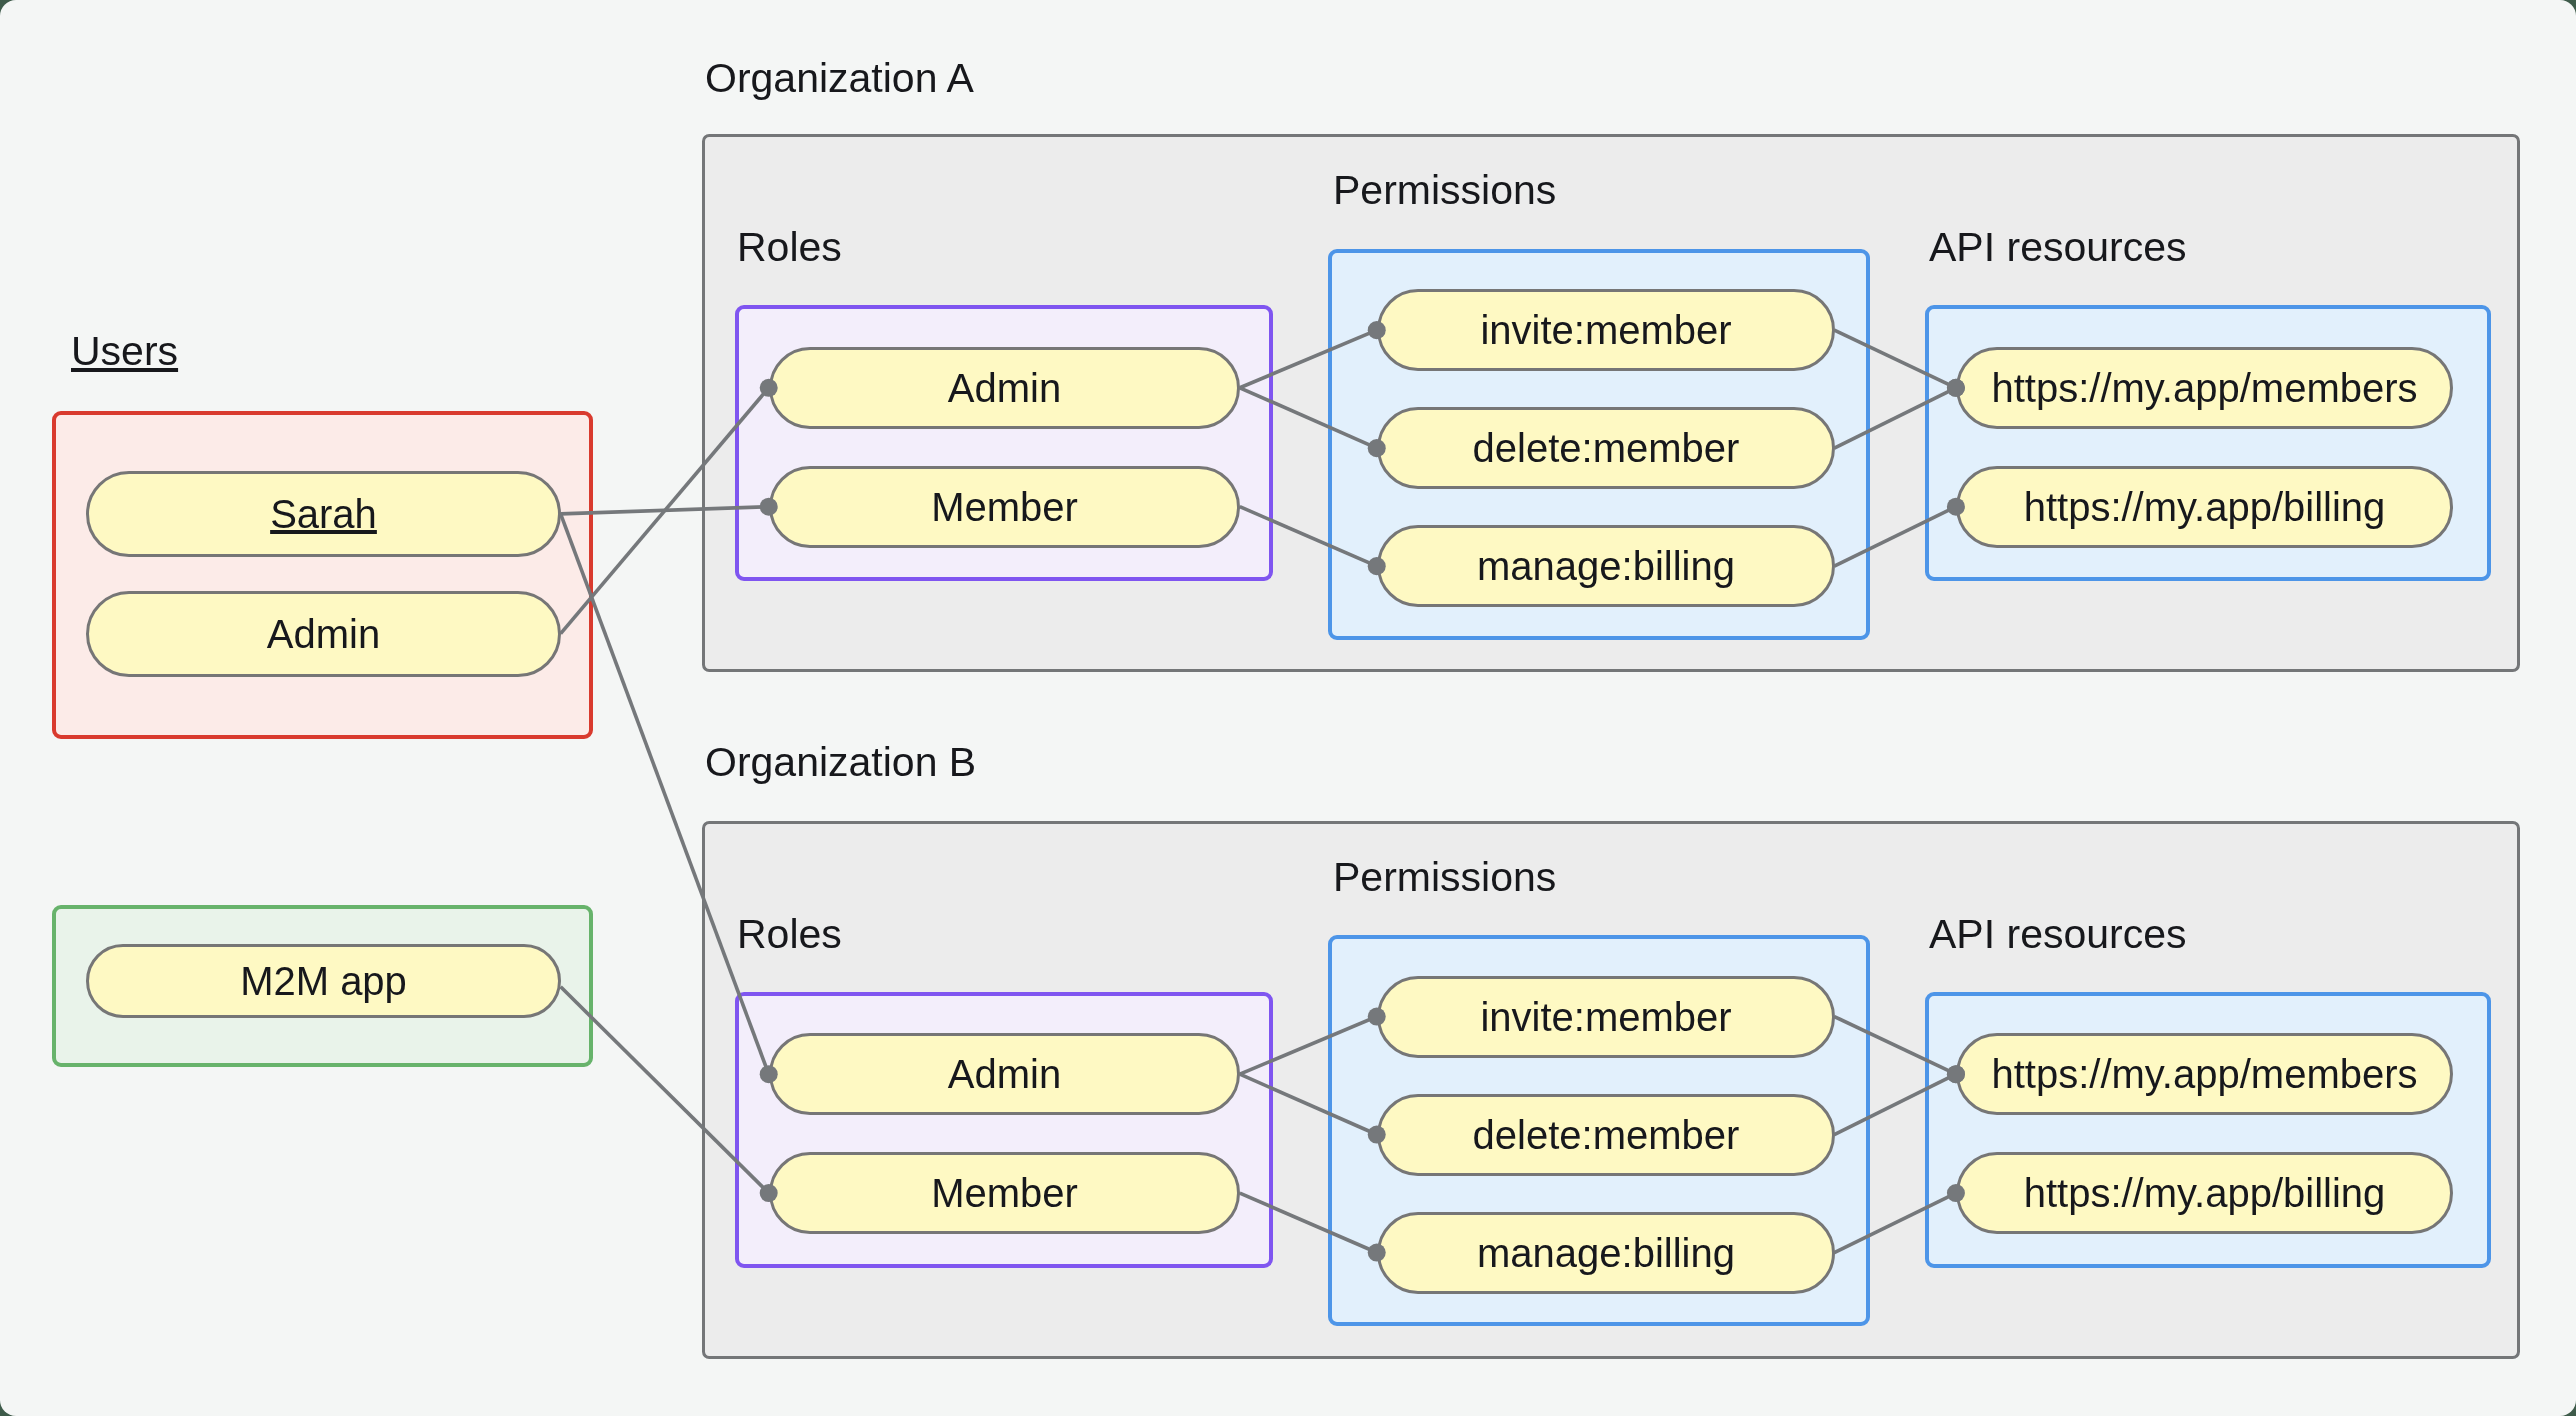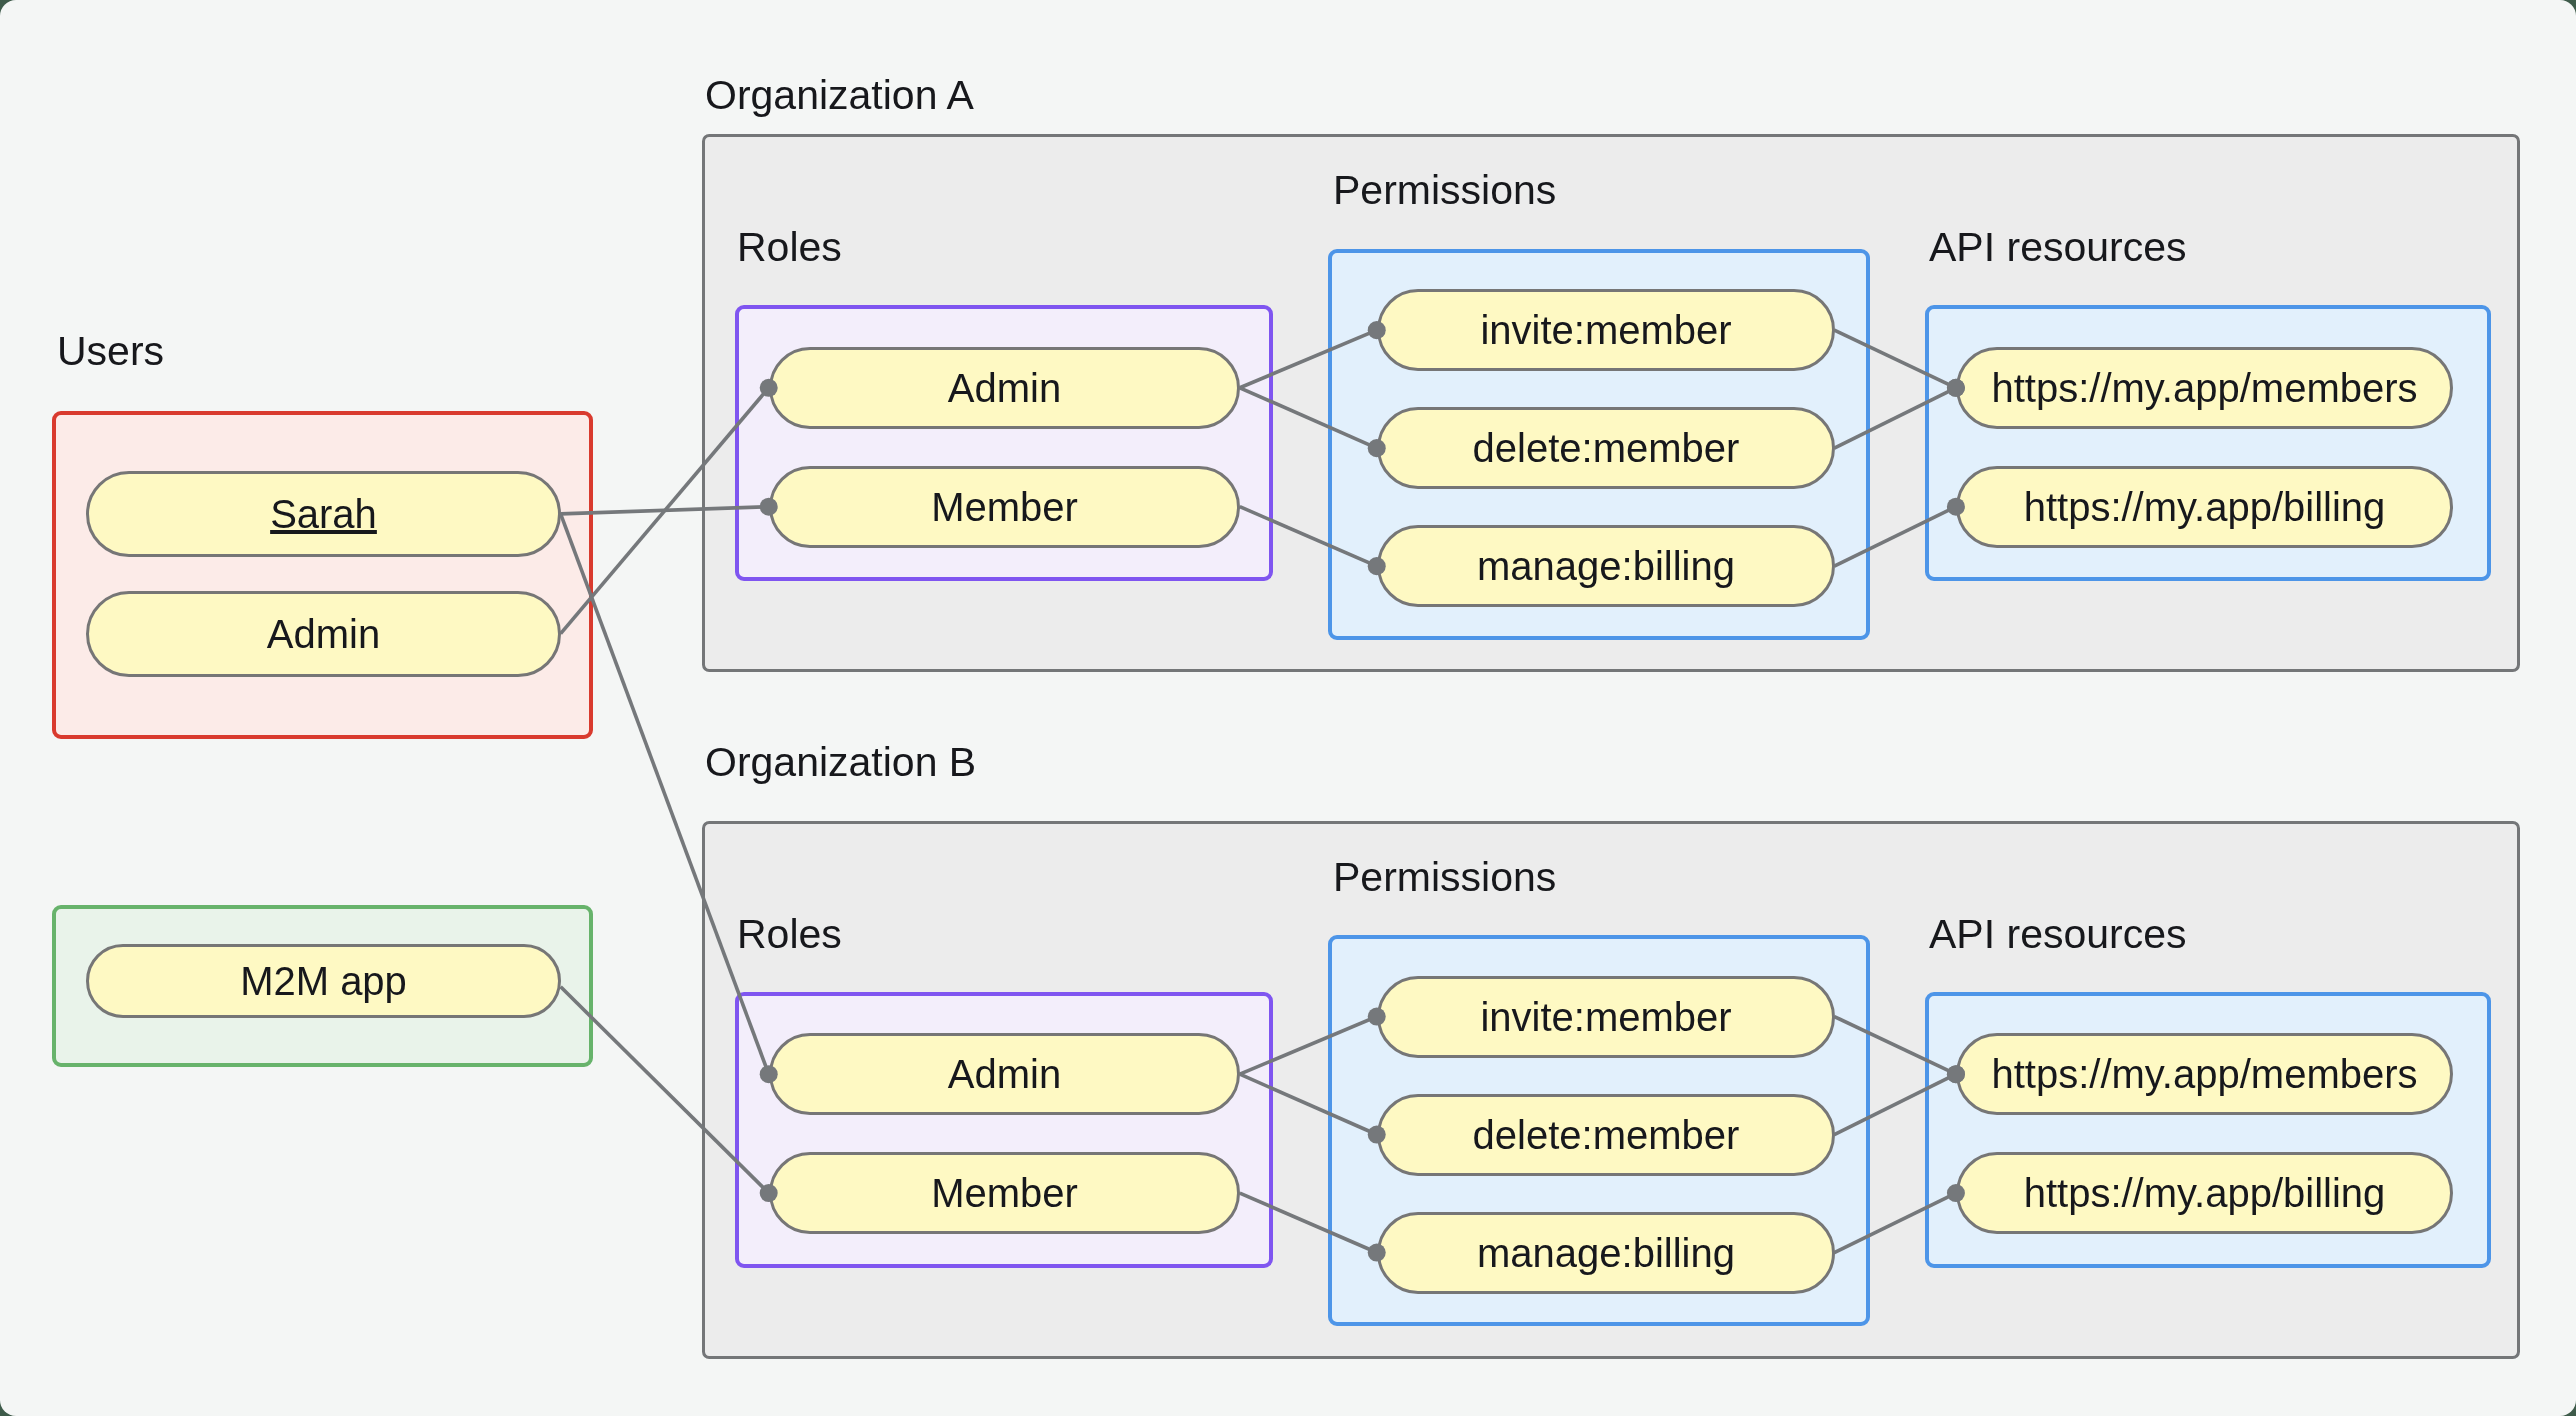--- a/index.html
+++ b/index.html
@@ -39,22 +39,22 @@
   <div class="gbox org-box" style="left:702px;  top:821px;  width:1818px; height:538px;"></div>
   <div class="gbox users-box" style="left:52px;   top:411px;  width:541px;  height:328px;"></div>
   <div class="gbox m2m-box" style="left:52px;   top:905px; width:541px;  height:162px;"></div>
   <div class="gbox roles-box" style="left:735px;  top:305px;  width:538px;  height:276px;"></div>
   <div class="gbox blue-box" style="left:1328px; top:249px;  width:542px;  height:391px;"></div>
   <div class="gbox blue-box" style="left:1925px; top:305px;  width:566px;  height:276px;"></div>
   <div class="gbox roles-box" style="left:735px;  top:992px; width:538px;  height:276px;"></div>
   <div class="gbox blue-box" style="left:1328px; top:935px; width:542px;  height:391px;"></div>
   <div class="gbox blue-box" style="left:1925px; top:992px; width:566px;  height:276px;"></div>
 
-  <div class="dlabel" style="left:57px;   top:331px;">Users</div>
-  <div class="dlabel" style="left:705px;  top:58px;margin-top:17px;">Organization A</div>
+  <div class="dlabel" style="left:71px;   top:331px;text-decoration:underline;">Users</div>
+  <div class="dlabel" style="left:705px;  top:58px;">Organization A</div>
   <div class="dlabel" style="left:705px;  top:742px;">Organization B</div>
   <div class="dlabel" style="left:737px;  top:227px;">Roles</div>
   <div class="dlabel" style="left:1333px; top:170px;">Permissions</div>
   <div class="dlabel" style="left:1929px; top:227px;">API resources</div>
   <div class="dlabel" style="left:737px;  top:914px;">Roles</div>
   <div class="dlabel" style="left:1333px; top:857px;">Permissions</div>
   <div class="dlabel" style="left:1929px; top:914px;">API resources</div>
 
   <div class="pill" style="left:86px;  top:471px;  width:475px; height:86px;text-decoration:underline;">Sarah</div>
   <div class="pill" style="left:86px;  top:591px;  width:475px; height:86px;">Admin</div>

